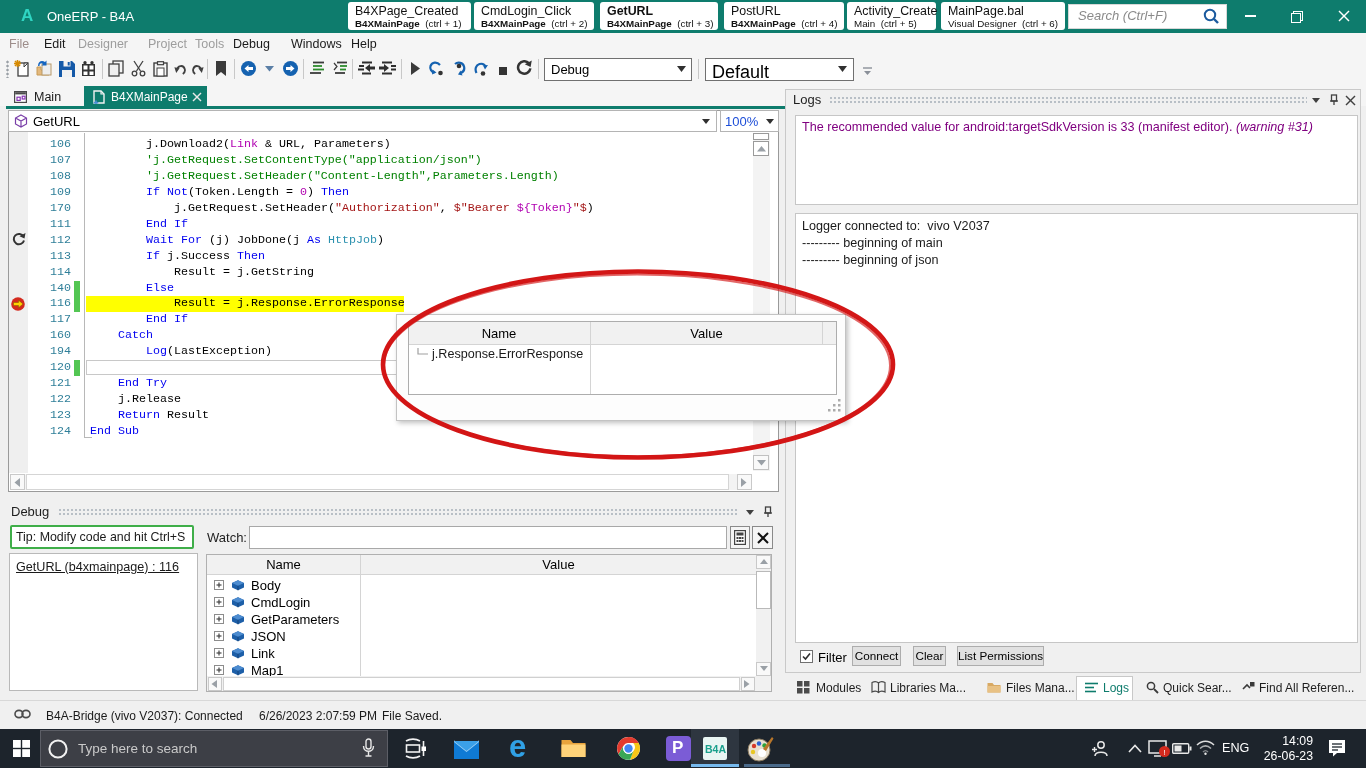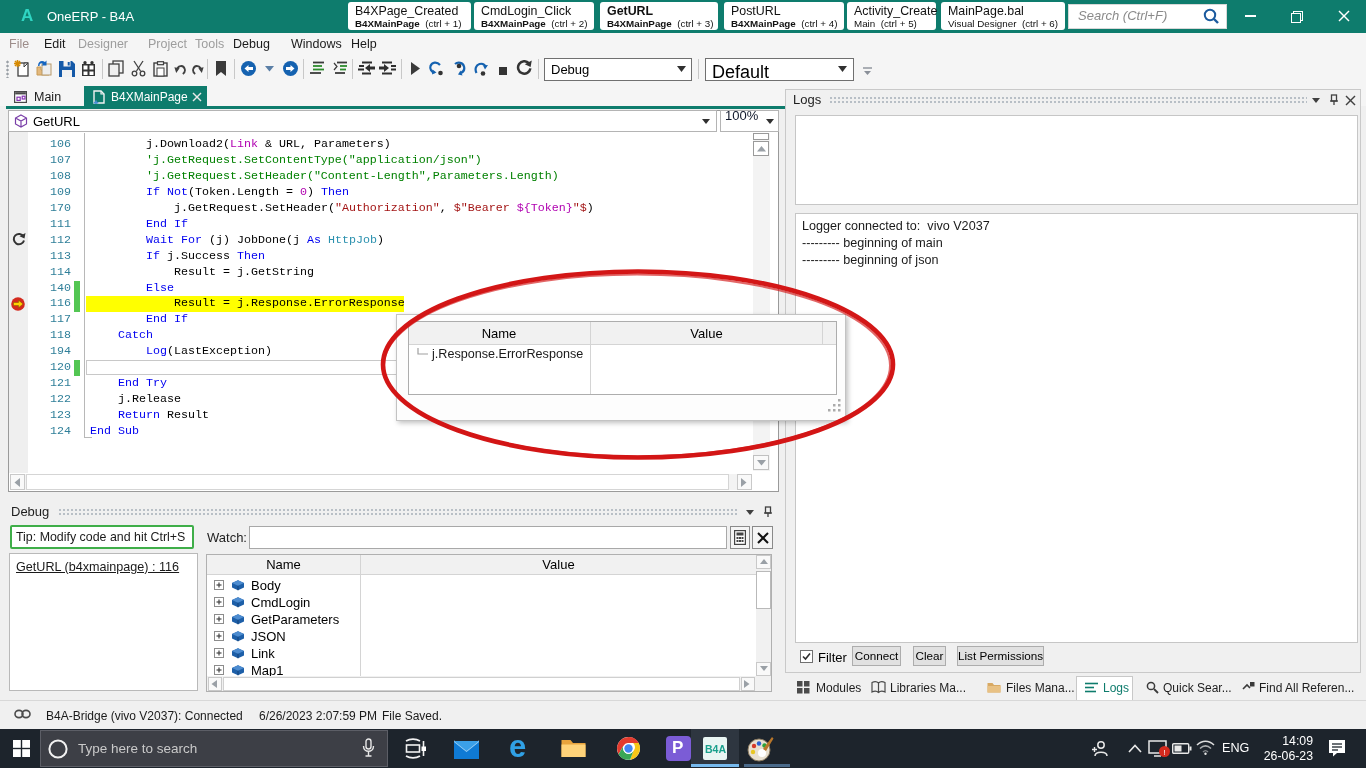--- a/index.html
+++ b/index.html
@@ -255,21 +255,21 @@
 
 <div class="abs" style="left:8px;top:110px;width:709px;height:22px;background:#fff;border:1px solid #b4b4b4;box-sizing:border-box"></div>
 <svg class="ic" style="left:14px;top:114px" width="14" height="14">
       <path d="M7 1 L12.5 4 L12.5 10 L7 13 L1.5 10 L1.5 4 Z M1.5 4 L7 7 L12.5 4 M7 7 L7 13" fill="none" stroke="#7a3fa8" stroke-width="1.2"></path>
     </svg>
 <div class="abs" style="left:33px;top:114px;font-size:13px;color:#000">GetURL</div>
 <svg class="ic" style="left:702px;top:119px" width="9" height="6">
       <path d="M0 0 h8 l-4 5Z" fill="#303030"></path>
     </svg>
 <div class="abs" style="left:720px;top:110px;width:59px;height:22px;background:#fff;border:1px solid #b4b4b4;box-sizing:border-box"></div>
-<div class="abs" style="left:725px;top:108px;font-size:13px;color:#0f172a">100%</div>
+<div class="abs" style="left:725px;top:114px;font-size:13px;color:#1d4ed8">100%</div>
 <svg class="ic" style="left:766px;top:119px" width="9" height="6">
       <path d="M0 0 h8 l-4 5Z" fill="#303030"></path>
     </svg>
 
 <div class="abs" style="left:9px;top:132px;width:19px;height:341px;background:#efefef"></div>
 
 <div class="gbar" style="top:281px;height:31px"></div>
 <div class="gbar" style="top:360px;height:16px"></div>
 
 <div class="abs" style="left:84px;top:133px;width:1px;height:304px;background:#b8b8b8"></div>
@@ -305,21 +305,21 @@
 <div class="ln" style="left:40px;top:249px">113</div>
 <div class="cl" style="left:146px;top:249px"><span class="k">If</span> j.Success <span class="k">Then</span></div>
 <div class="ln" style="left:40px;top:265px">114</div>
 <div class="cl" style="left:174px;top:265px">Result = j.GetString</div>
 <div class="ln" style="left:40px;top:281px">140</div>
 <div class="cl" style="left:146px;top:281px"><span class="k">Else</span></div>
 <div class="ln" style="left:40px;top:296px">116</div>
 <div class="cl" style="left:174px;top:296px">Result = j.Response.ErrorResponse</div>
 <div class="ln" style="left:40px;top:312px">117</div>
 <div class="cl" style="left:146px;top:312px"><span class="k">End If</span></div>
-<div class="ln" style="left:40px;top:328px">118</div>
+<div class="ln" style="left:40px;top:328px">160</div>
 <div class="cl" style="left:118px;top:328px"><span class="k">Catch</span></div>
 <div class="ln" style="left:40px;top:344px">194</div>
 <div class="cl" style="left:146px;top:344px"><span class="k">Log</span>(LastException)</div>
 <div class="ln" style="left:40px;top:360px">120</div>
 <div class="ln" style="left:40px;top:376px">121</div>
 <div class="cl" style="left:118px;top:376px"><span class="k">End Try</span></div>
 <div class="ln" style="left:40px;top:392px">122</div>
 <div class="cl" style="left:118px;top:392px">j.Release</div>
 <div class="ln" style="left:40px;top:408px">123</div>
 <div class="cl" style="left:118px;top:408px"><span class="k">Return</span> Result</div>
@@ -522,20 +522,21 @@
         <line x1="1" y1="7" x2="9" y2="7"></line>
         <line x1="5" y1="7" x2="5" y2="11"></line>
       </g>
     </svg>
 <svg class="ic" style="left:1345px;top:95px" width="11" height="11">
       <line x1="1" y1="1" x2="10" y2="10" stroke="#404040" stroke-width="1.4"></line>
       <line x1="10" y1="1" x2="1" y2="10" stroke="#404040" stroke-width="1.4"></line>
     </svg>
 
 <div class="abs" style="left:795px;top:115px;width:563px;height:90px;background:#fff;border:1px solid #c6c6c6;box-sizing:border-box"></div>
+<div class="abs" style="left:802px;top:120px;font-size:12.6px;color:#800080;white-space:nowrap">The recommended value for android:targetSdkVersion is 33 (manifest editor). <i>(warning #31)</i></div>
 
 <div class="abs" style="left:795px;top:213px;width:563px;height:430px;background:#fff;border:1px solid #c6c6c6;box-sizing:border-box"></div>
 <div class="abs" style="left:802px;top:219px;font-size:12.6px;color:#1a1a1a">Logger connected to:&nbsp; vivo V2037</div>
 <div class="abs" style="left:802px;top:236px;font-size:12.6px;color:#1a1a1a">--------- beginning of main</div>
 <div class="abs" style="left:802px;top:253px;font-size:12.6px;color:#1a1a1a">--------- beginning of json</div>
 
 <div class="abs" style="left:800px;top:650px;width:13px;height:13px;background:#fff;border:1px solid #707070;box-sizing:border-box"></div>
 <svg class="ic" style="left:801px;top:651px" width="11" height="11">
       <path d="M2 5.5 L4.5 8 L9 2.5" fill="none" stroke="#2e2e2e" stroke-width="1.6"></path>
     </svg>

